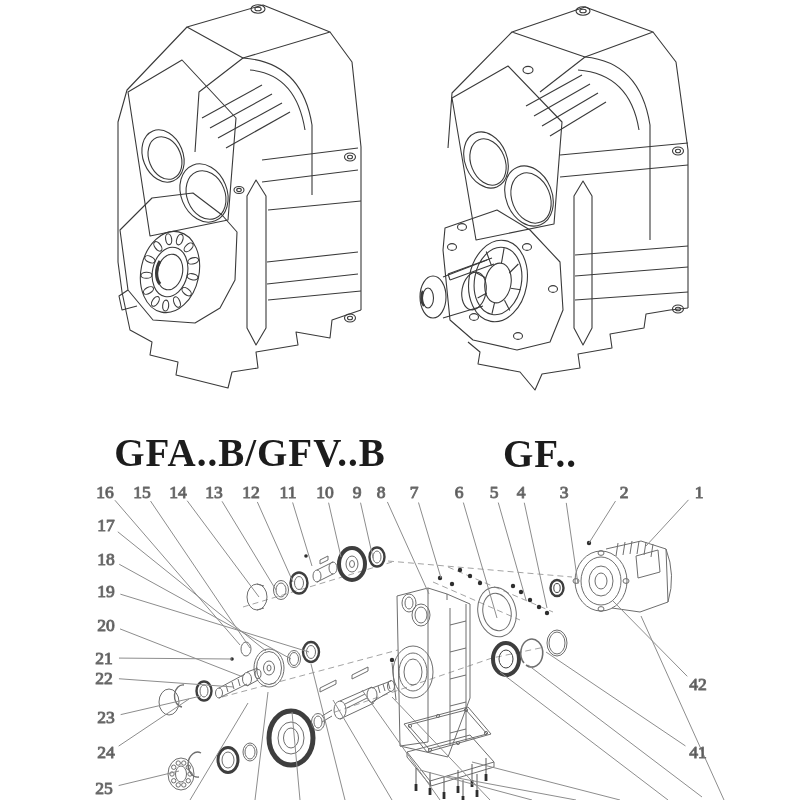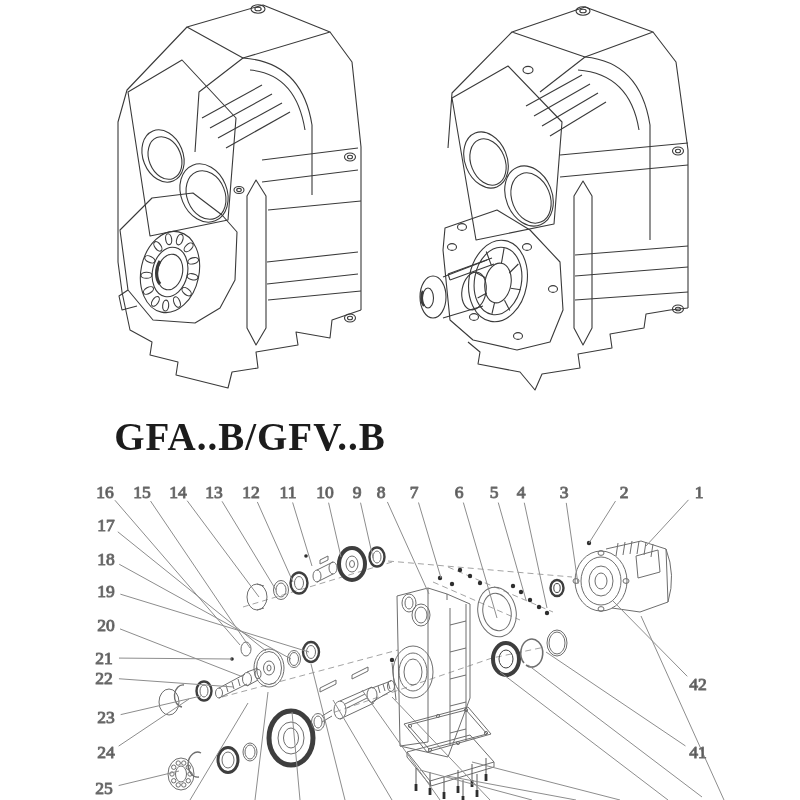--- a/index.html
+++ b/index.html
@@ -1,20 +1,20 @@
 <!DOCTYPE html>
 <html><head>
 <meta charset="utf-8">
 <style>
   html,body{margin:0;padding:0;background:#ffffff;}
   body{width:800px;height:800px;position:relative;overflow:hidden;
        font-family:"Liberation Serif",serif;}
   #stage{position:absolute;left:0;top:0;width:800px;height:800px;}
   .fig-label{position:absolute;font-weight:bold;font-size:39px;color:#1c1c1c;
-       letter-spacing:1px;white-space:nowrap;transform:translateX(-50%);}
+       letter-spacing:1px;white-space:nowrap;transform:translateX(-50%);margin-top:16px;}
   #label-left{left:250px;top:414px;}
   #label-right{left:540px;top:415px;}
   svg text.callout{font-family:"Liberation Serif",serif;font-size:17.5px;fill:#4a4a4a;}
 </style>
 </head>
 <body>
 
 <div id="stage">
 
 <svg id="art" width="800" height="800" viewBox="0 0 800 800" xmlns="http://www.w3.org/2000/svg">
@@ -448,13 +448,14 @@
           <text x="106" y="717" text-anchor="middle" dominant-baseline="central" class="callout">23</text>
           <text x="106" y="752" text-anchor="middle" dominant-baseline="central" class="callout">24</text>
           <text x="104" y="788" text-anchor="middle" dominant-baseline="central" class="callout">25</text>
           <text x="698" y="752" text-anchor="middle" dominant-baseline="central" class="callout">41</text>
           <text x="698" y="684" text-anchor="middle" dominant-baseline="central" class="callout">42</text>
         </g>
   </g>
 </svg>
 
 <div class="fig-label" id="label-left">GFA..B/GFV..B</div>
+<div class="fig-label" id="label-right">GF..</div>
 </div>
 
 </body></html>

